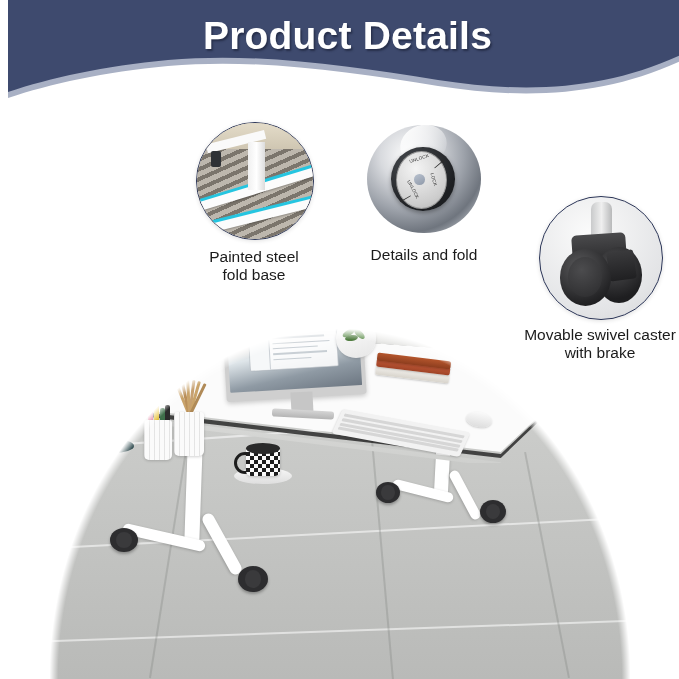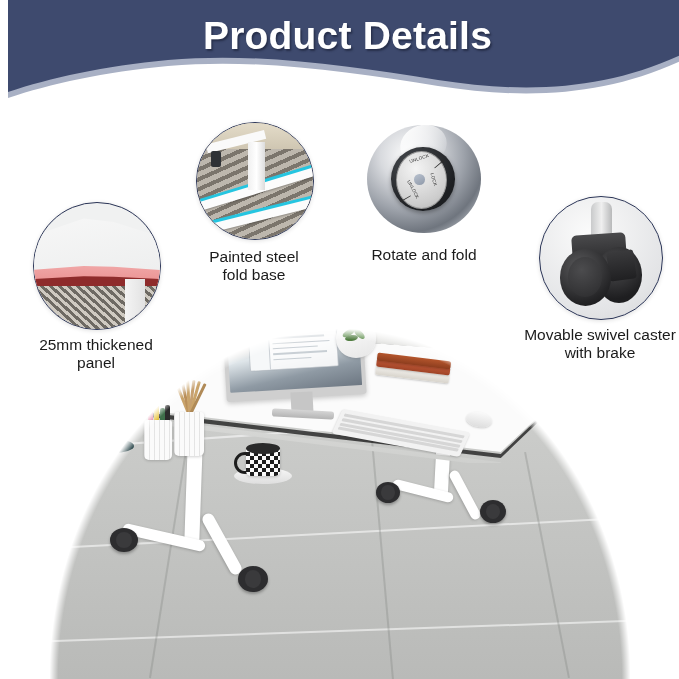--- a/index.html
+++ b/index.html
@@ -312,31 +312,20 @@
       </div>
 
       <div class="books">
         <div class="book" style="top:12px;height:9px;background:linear-gradient(180deg,#f4f2ee,#d8d4cc)"></div>
         <div class="book" style="top:5px;height:8px;background:linear-gradient(180deg,#c75c3a,#9e4326)"></div>
         <div class="book" style="top:-1px;height:8px;background:linear-gradient(180deg,#b4552c,#8c3d1e)"></div>
       </div>
     </div>
   </div>
 
-  <div class="callout co1">
-    <div class="bubble">
-      <div class="p-carpet"></div>
-      <div class="p-top"></div>
-      <div class="p-pink"></div>
-      <div class="p-dark"></div>
-      <div class="p-panelside"></div>
-    </div>
-    <div class="cap" style="left:-30px;top:134px;width:186px;">25mm thickened
-panel</div>
-  </div>
 
   <div class="callout co2">
     <div class="bubble">
       <div class="f-carpet"></div>
       <div class="f-floorlight"></div>
       <div class="f-top"></div>
       <div class="f-bar" style="left:-6%;top:52%;width:118%;height:9%;transform:rotate(-17deg);border-radius:2px"></div>
       <div class="f-cyan" style="left:-6%;top:50%;width:118%;height:2.6%;transform:rotate(-17deg)"></div>
       <div class="f-bar" style="left:-8%;top:76%;width:120%;height:9%;transform:rotate(-14deg);border-radius:2px"></div>
       <div class="f-cyan" style="left:-8%;top:74%;width:120%;height:2.4%;transform:rotate(-14deg)"></div>
@@ -354,21 +343,21 @@
       <div class="k-ring"></div>
       <div class="k-dial">
         <div class="k-txt" style="left:24%;top:7%;transform:rotate(-18deg)">UNLOCK</div>
         <div class="k-txt" style="left:62%;top:44%;transform:rotate(74deg)">LOCK</div>
         <div class="k-txt" style="left:12%;top:62%;transform:rotate(62deg)">UNLOCK</div>
         <div class="k-center"></div>
         <div class="k-arrow" style="left:74%;top:14%;transform:rotate(-40deg)">⟶</div>
         <div class="k-arrow" style="left:4%;top:74%;transform:rotate(150deg)">⟶</div>
       </div>
     </div>
-    <div class="cap" style="left:-29px;top:126px;width:176px;">Rotate and fold</div>
+    <div class="cap" style="left:-29px;top:126px;width:176px;">Details and fold</div>
   </div>
 
   <div class="callout co4">
     <div class="bubble">
       <div class="cs-stem"></div>
       <div class="cs-yoke"></div>
       <div class="cs-wheelB"></div>
       <div class="cs-brake"></div>
       <div class="cs-wheelA"></div>
     </div>

